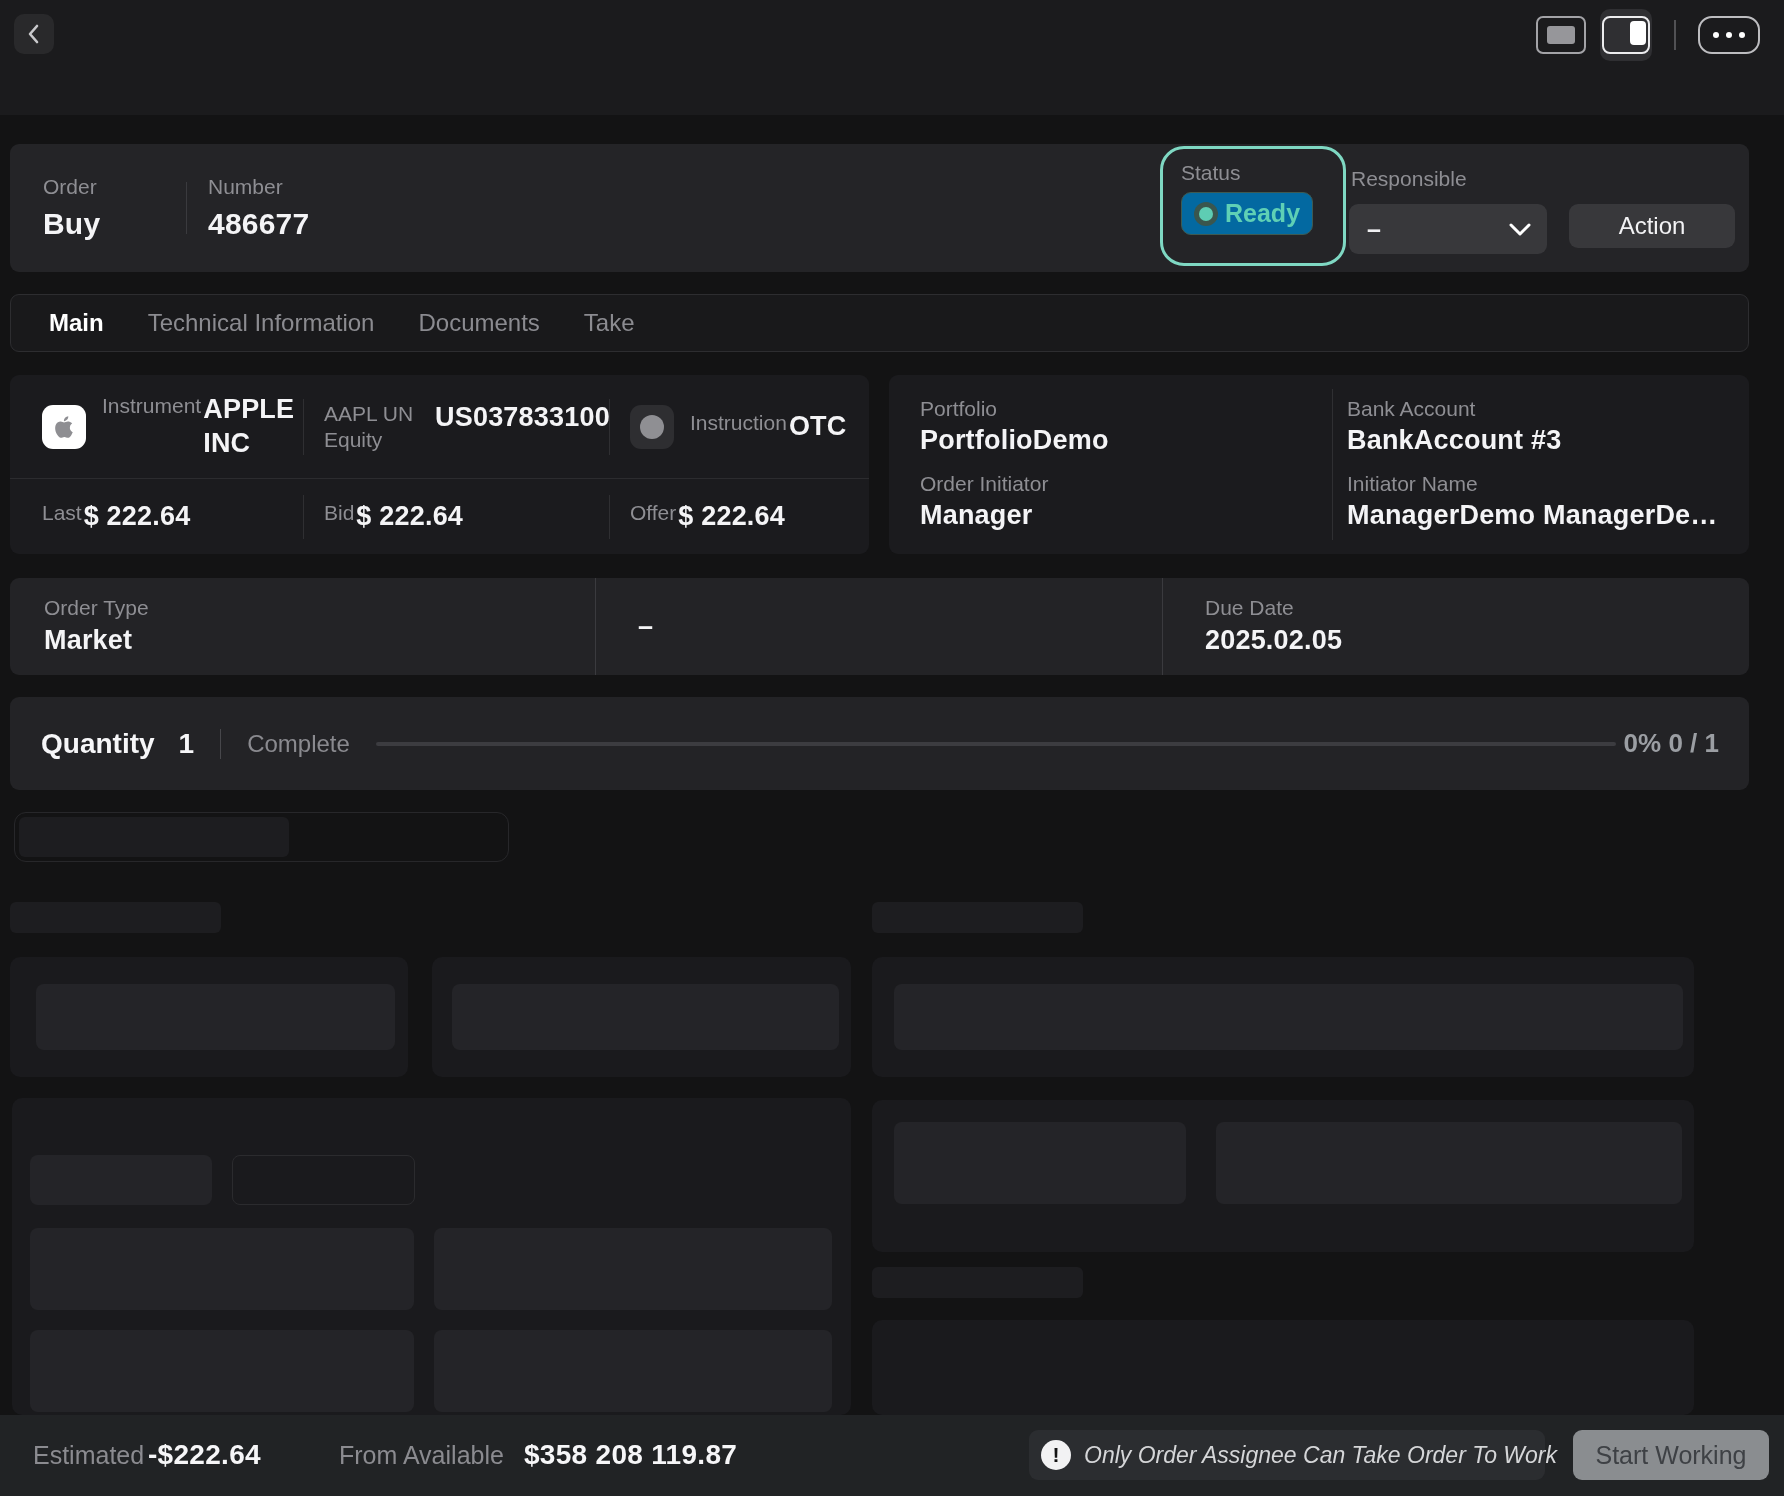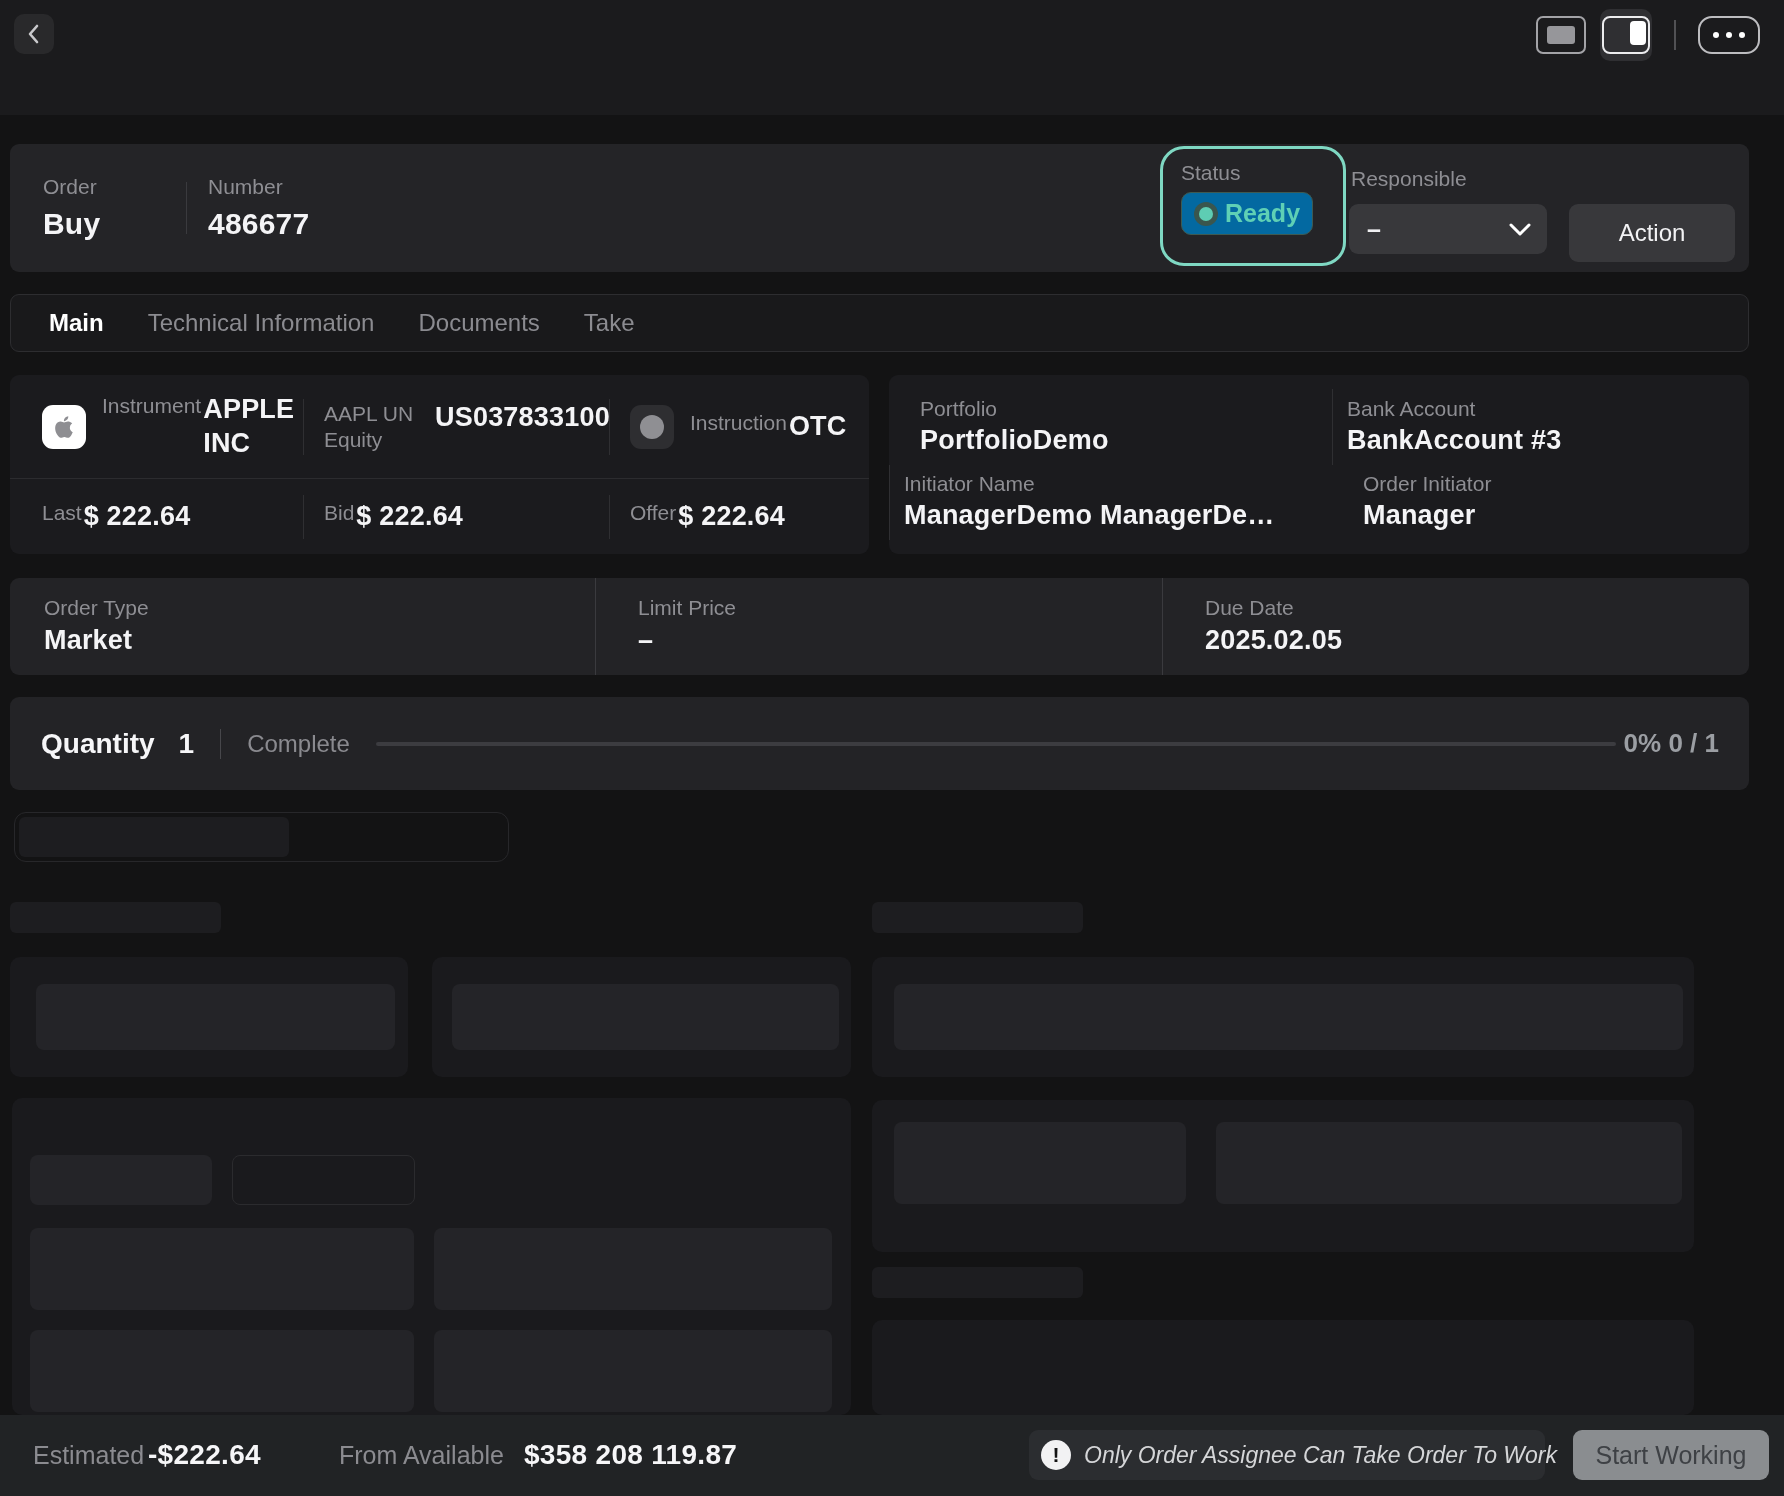--- a/index.html
+++ b/index.html
@@ -27,21 +27,21 @@
   .hc-group{position:absolute;top:0;height:128px;display:flex;flex-direction:column;justify-content:center;gap:6px;}
   .status-frame{position:absolute;left:1150px;top:2px;width:186px;height:120px;border:3.5px solid #7fd8c3;border-radius:24px;
     box-sizing:border-box;padding:11px 18px 0 18px;}
   .status-badge{margin-top:7px;display:inline-flex;align-items:center;gap:10px;padding:6px 12px;
     background:#0369a1;border:1.5px solid #3e5a52;border-radius:10px;}
   .status-dot{width:14px;height:14px;border-radius:50%;background:#5ecdb3;box-shadow:0 0 0 5px #3a564e;margin:5px 2px 5px 5px;}
   .status-text{font-size:25px;font-weight:700;color:#5fd0b5;}
   .resp-select{position:absolute;left:1339px;top:60px;width:198px;height:50px;background:#38383b;border-radius:9px;
     display:flex;align-items:center;justify-content:space-between;padding:0 16px 0 18px;box-sizing:border-box;cursor:pointer;}
   .resp-select .dash{font-size:25px;font-weight:700;color:#f0f0f2;}
-  .action-btn{position:absolute;left:1559px;top:60px;width:166px;height:58px;background:#38383b;border-radius:9px;border:none;
+  .action-btn{position:absolute;left:1559px;top:60px;width:166px;height:44px;background:#38383b;border-radius:9px;border:none;
     color:#f2f2f4;font-size:24px;font-family:inherit;cursor:pointer;}
   
   .tabs-bar{left:10px;top:294px;width:1739px;height:58px;background:#19191b;border:1px solid #2d2d30;box-sizing:border-box;
     display:flex;align-items:center;padding-left:38px;gap:44px;}
   .tab{font-size:24px;color:#8b8b90;cursor:pointer;}
   .tab.active{color:#ffffff;font-weight:700;}
   
   .instrument-card{left:10px;top:375px;width:859px;height:179px;background:#1b1b1e;}
   .inst-row1{position:absolute;left:0;top:0;width:859px;height:103px;display:flex;align-items:center;}
   .inst-row2{position:absolute;left:0;top:103px;width:859px;height:76px;border-top:1px solid #2c2c2f;display:flex;align-items:center;box-sizing:border-box;}
@@ -214,38 +214,37 @@
 <div class="card info-card">
   <div class="info-grid">
     <div class="info-cell">
       <div class="label">Portfolio</div>
       <div class="value">PortfolioDemo</div>
     </div>
     <div class="info-cell right">
       <div class="label">Bank Account</div>
       <div class="value">BankAccount #3</div>
     </div>
+    <div class="info-cell">
+      <div class="label">Order Initiator</div>
+      <div class="value">Manager</div>
+    </div>
     <div class="info-cell right">
       <div class="label">Initiator Name</div>
       <div class="value">ManagerDemo ManagerDe…</div>
-    </div>
-    <div class="info-cell">
-      <div class="label">Order Initiator</div>
-      <div class="value">Manager</div>
     </div>
   </div>
 </div>
 
 <div class="card ordertype-card">
   <div class="ot-cell ot-a">
     <div class="label">Order Type</div>
     <div class="value">Market</div>
   </div>
   <div class="ot-cell ot-b">
-    <div class="label">Limit Price</div>
     <div class="value">–</div>
   </div>
   <div class="ot-cell ot-c">
     <div class="label">Due Date</div>
     <div class="value">2025.02.05</div>
   </div>
 </div>
 
 <div class="card quantity-card">
   <span class="q-title">Quantity</span>

